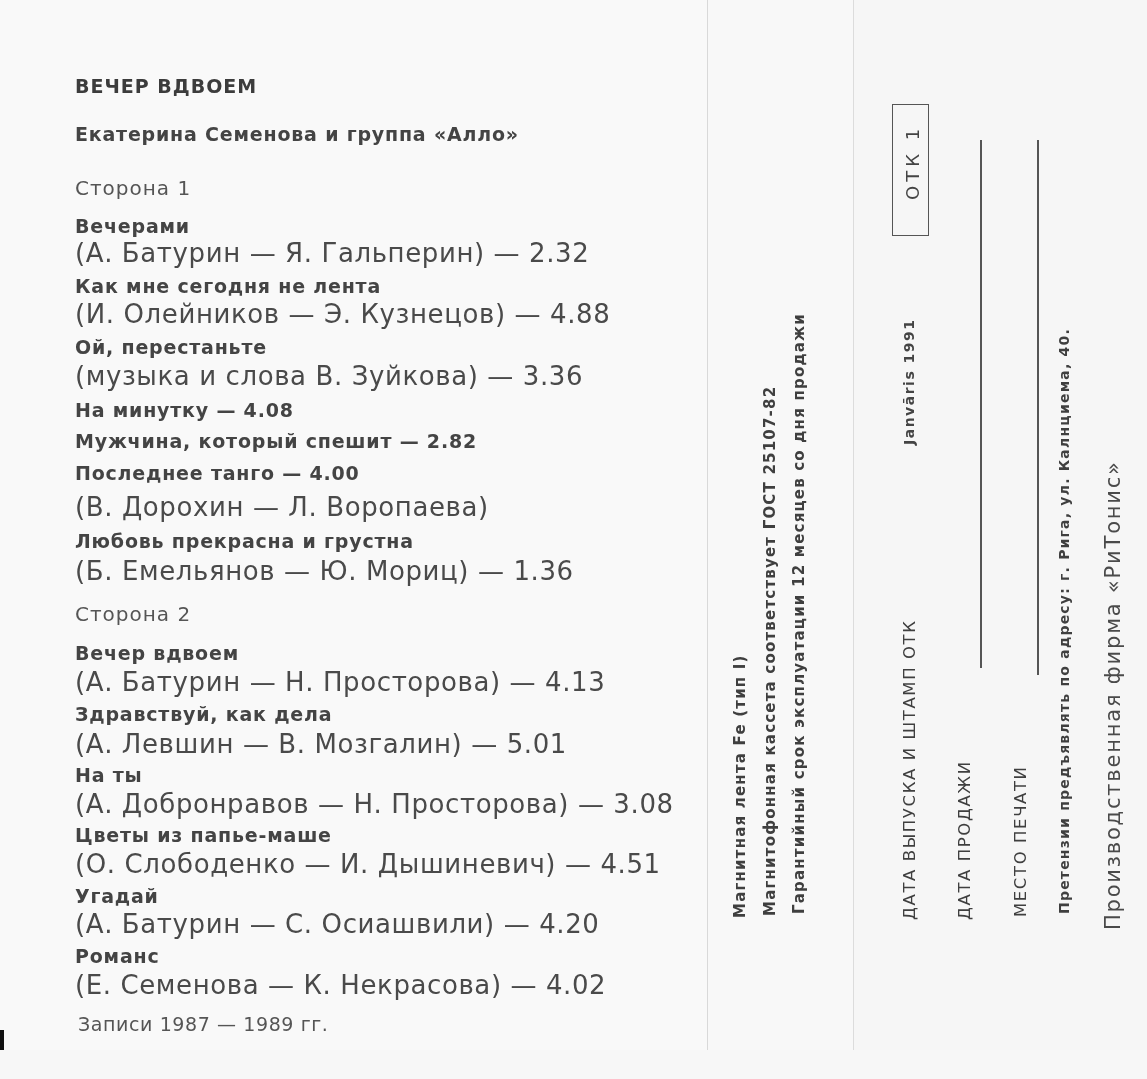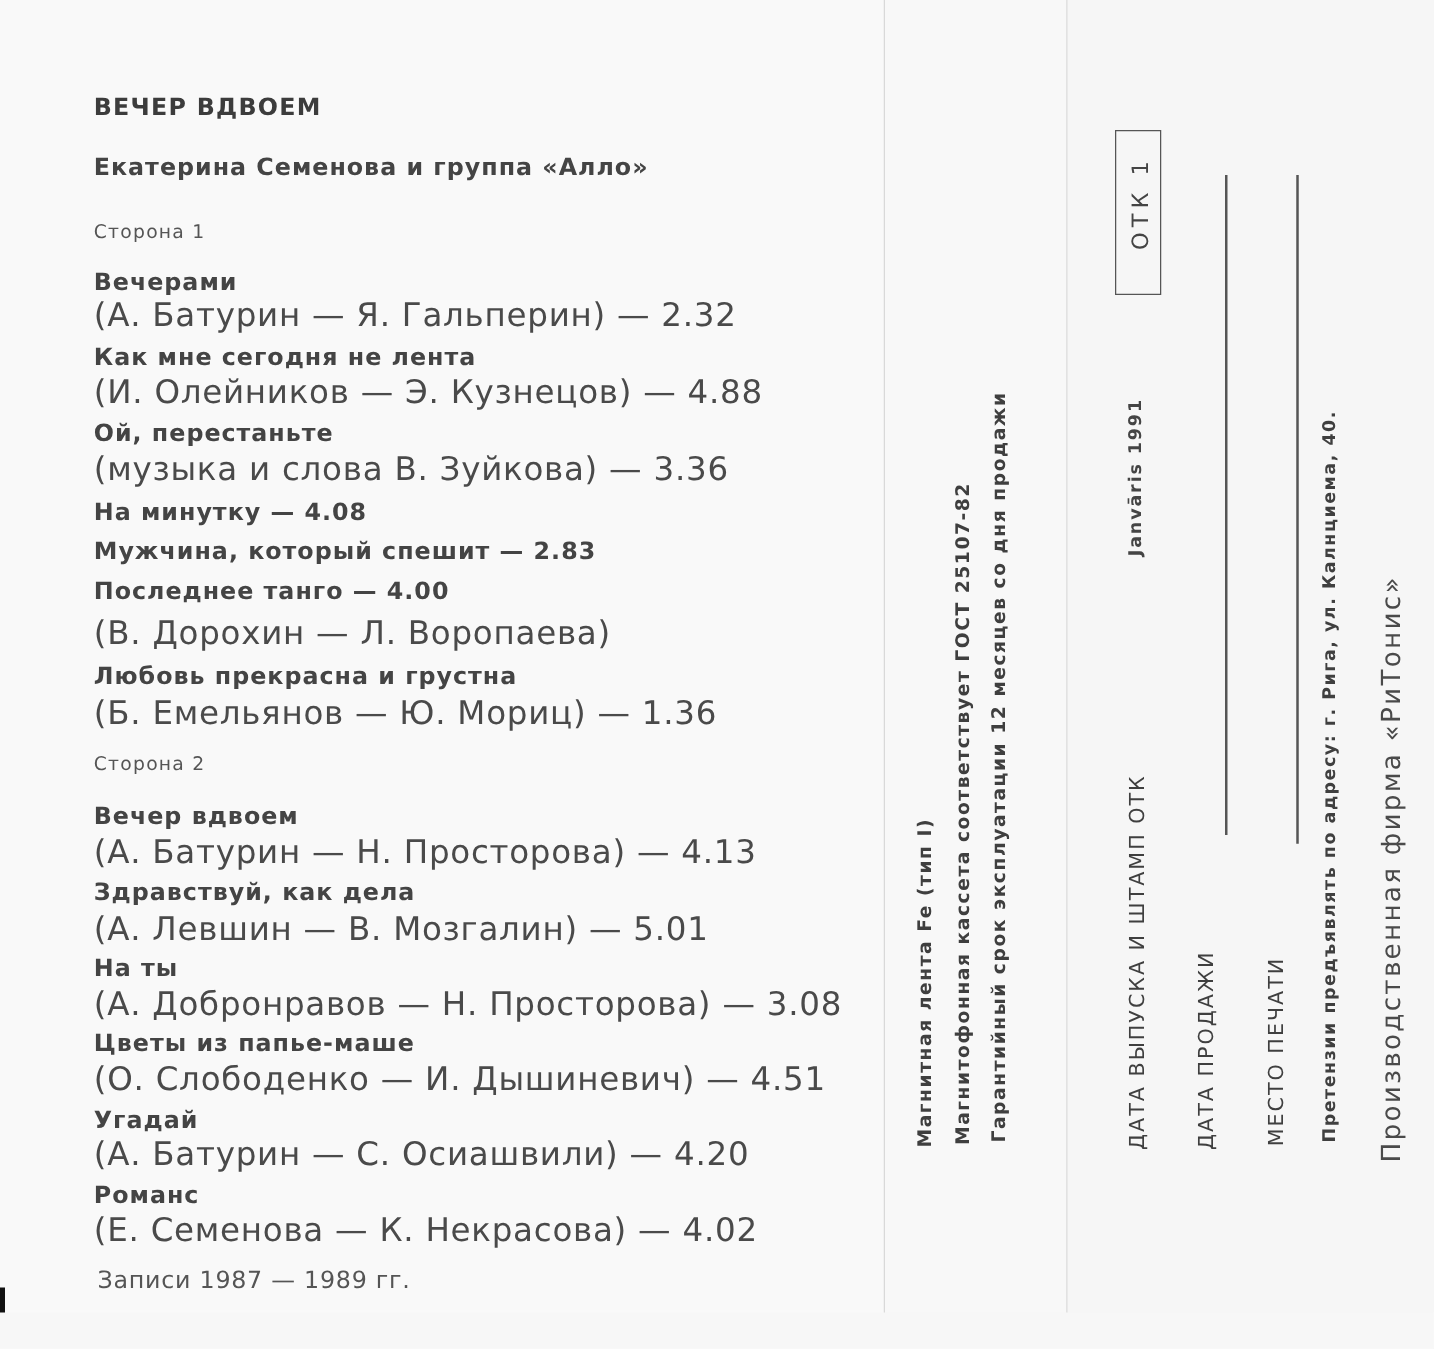--- a/index.html
+++ b/index.html
@@ -11,21 +11,21 @@
   }
   .panel { position: absolute; top: 0; height: 1050px; }
   #front { left: 0; width: 707px; background: #f9f9f9; }
   #spine { left: 707px; width: 146px; background: #f8f8f8; border-left: 1px solid #d9d9d9; }
   #flap  { left: 853px; width: 294px; background: #f6f6f6; border-left: 1px solid #dcdcdc; }
   .edge-mark { position: absolute; left: 0; bottom: 0; width: 4px; height: 20px; background: #111; }
 
   .t { position: absolute; white-space: nowrap; }
   .album-title { left: 75px; top: 75px; font-size: 19px; font-weight: bold; letter-spacing: 1px; color: #3c3c3c; }
   .artist { left: 75px; top: 123px; font-size: 19px; font-weight: bold; letter-spacing: 0.8px; color: #444; }
-  .side { font-size: 15px; letter-spacing: 1px; color: #555; }
+  .side { font-size: 20px; letter-spacing: 1px; color: #555; }
   .song { font-size: 19px; font-weight: bold; letter-spacing: 0.8px; color: #444; }
   .credit { font-size: 26px; letter-spacing: 0.6px; color: #4a4a4a; }
   .footer-note { font-size: 19px; letter-spacing: 0.6px; color: #555; }
 
   
   .v { position: absolute; white-space: nowrap; transform-origin: 0 0; transform: rotate(-90deg); }
   .spine-txt { font-size: 15px; font-weight: bold; letter-spacing: 1.2px; color: #3f3f3f; }
   .flap-txt { font-size: 16.5px; letter-spacing: 1.6px; color: #3f3f3f; }
   .date-txt { font-size: 14px; font-weight: bold; letter-spacing: 1.5px; color: #444; }
   .claims-txt { font-size: 14px; font-weight: bold; letter-spacing: 1.2px; color: #3f3f3f; }
@@ -54,21 +54,21 @@
   <div class="t credit" style="left:75px;top:238px">(А. Батурин — Я. Гальперин) — 2.32</div>
 
   <div class="t song" style="left:75px;top:275px">Как мне сегодня не лента</div>
   <div class="t credit" style="left:75px;top:299px">(И. Олейников — Э. Кузнецов) — 4.88</div>
 
   <div class="t song" style="left:75px;top:336px">Ой, перестаньте</div>
   <div class="t credit" style="left:75px;top:361px">(музыка и слова В. Зуйкова) — 3.36</div>
 
   <div class="t song" style="left:75px;top:399px">На минутку — 4.08</div>
 
-  <div class="t song" style="left:75px;top:430px">Мужчина, который спешит — 2.83</div>
+  <div class="t song" style="left:75px;top:430px">Мужчина, который спешит — 2.82</div>
 
   <div class="t song" style="left:75px;top:462px">Последнее танго — 4.00</div>
   <div class="t song" style="left:75px;top:530px">Любовь прекрасна и грустна</div>
 
   <div class="t credit" style="left:75px;top:492px">(В. Дорохин — Л. Воропаева)</div>
   <div class="t credit" style="left:75px;top:556px">(Б. Емельянов — Ю. Мориц) — 1.36</div>
 
   <div class="t side" style="left:75px;top:602px">Сторона 2</div>
 
   <div class="t song" style="left:75px;top:642px">Вечер вдвоем</div>

